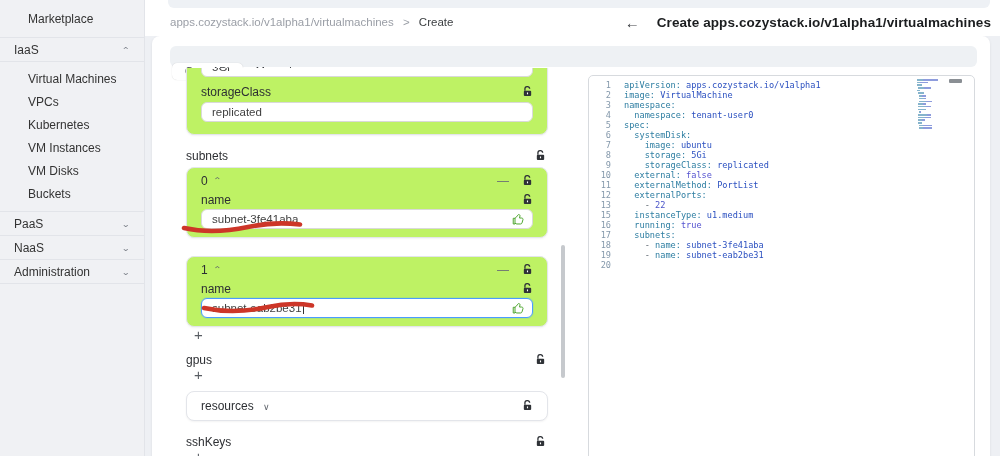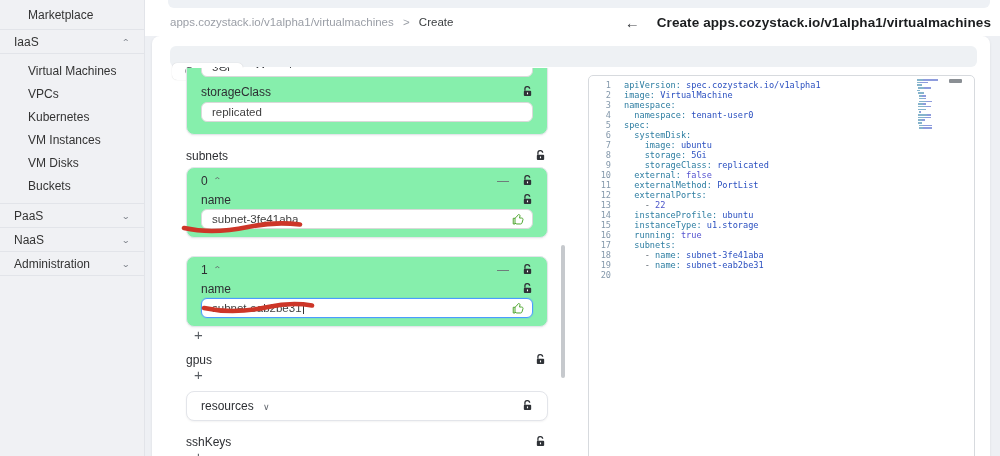--- a/index.html
+++ b/index.html
@@ -4,21 +4,21 @@
 <style>
   * { box-sizing: border-box; margin: 0; padding: 0; }
   html,body { width:1000px; height:456px; overflow:hidden; }
   body { font-family:"Liberation Sans", sans-serif; background:#fff; }
   .app { position:relative; width:1000px; height:456px; display:flex; overflow:hidden; background:#fff; }
 
   
   .sidebar { width:145px; height:100%; background:#f0f1f4; border-right:1px solid #e2e4e9; flex:0 0 145px; font-size:12px; color:#333; }
   .nav-row { display:flex; align-items:center; justify-content:space-between; height:23px; padding:0 14px; cursor:pointer; }
   .nav-row.group { height:24px; border-bottom:1px solid #e2e4e9; }
-  .nav-row.first { height:30px; border-bottom:1px solid #e2e4e9; }
+  .nav-row.first { height:38px; border-bottom:1px solid #e2e4e9; }
   .nav-row .lbl { white-space:nowrap; }
   .nav-row.sub { padding-left:28px; }
   .nav-row.first { padding-left:28px; }
   .subwrap { padding:5px 0 6px 0; border-bottom:1px solid #e2e4e9; }
   .chev { font-size:9px; color:#7a7f87; transform:scale(1.2,0.9); }
 
   
   .main { position:relative; flex:1; background:#fff; }
   .top-strip { position:absolute; top:0; left:23px; right:10px; height:8px; background:#eef1f5; border-radius:0 0 6px 6px; }
   .header-row { position:absolute; top:8px; left:0; right:0; height:28px; display:flex; align-items:center; }
@@ -32,21 +32,21 @@
   .page-body { position:absolute; top:36px; left:0; right:0; bottom:0; background:#eef0f4; padding:0 10px 0 7px; overflow:hidden; }
   .card { position:relative; width:100%; height:440px; background:#fff; border-radius:8px; box-shadow:0 1px 3px rgba(0,0,0,.08); overflow:hidden; }
 
   
   .tabstrip { position:absolute; top:10px; left:18px; right:13px; height:21px; background:#eef1f4; border-radius:6px; display:flex; align-items:center; padding:0 2px; }
   .tab { font-size:11px; color:#3c4045; padding:0 13px; height:17px; line-height:17px; cursor:pointer; border-radius:5px;margin-top:29px; }
   .tab.active { background:#fff; box-shadow:0 0 1px rgba(0,0,0,.2); }
 
   
   .form-viewport { position:absolute; top:32px; left:18px; width:402px; height:408px; overflow:hidden; }
-  .fcard { background:#86efac; border:1px solid #e3e5ea; border-radius:8px; box-shadow:0 1px 2px rgba(0,0,0,.05); margin:0 24px 0 16px; padding:6px 14px 8px 14px; }
+  .fcard { background:#bef264; border:1px solid #e3e5ea; border-radius:8px; box-shadow:0 1px 2px rgba(0,0,0,.05); margin:0 24px 0 16px; padding:6px 14px 8px 14px; }
   .fcard.partial { margin-top:-36px; padding-top:0; padding-bottom:12px; }
   .f-input { position:relative; height:20px; border:1px solid #d9d9d9; border-radius:6px; background:#fff; font-size:11.5px; color:#3f3f3f; line-height:18px; padding:0 26px 0 10px; white-space:nowrap; overflow:hidden; }
   .f-input.focused { border:1px solid #4b9bff; box-shadow:0 0 0 1px rgba(75,155,255,.15); }
   .caret { display:inline-block; width:1px; height:11px; background:#333; vertical-align:-2px; margin-left:1px; }
   .thumb { position:absolute; right:7px; top:3px; cursor:pointer; }
   .label-row { display:flex; align-items:center; justify-content:space-between; font-size:12px; color:#2d2f33; }
   .outer-label { margin:14px 26px 0 16px; }
   .mt2{margin-top:2px} .mt3{margin-top:3px} .mt4{margin-top:4px} .mt6{margin-top:6px} .mt8{margin-top:8px}
   .idx-row { display:flex; align-items:center; font-size:12px; color:#2d2f33; height:13px; }
   .idx-chev { font-size:8px; color:#5f646b; margin-left:6px; transform:scale(1.3,1); }
@@ -260,21 +260,21 @@
           <div class="plus-btn mt4">+</div>
 
         </div>
 
         <div class="form-scrollbar"></div>
 
         <div class="editor">
           <div class="code-area" id="code-area">
               <div class="cl">
                 <span class="num">1</span>
-                <span class="code"><span class="tk-k">apiVersion:</span><span class="tk-v"> spec.cozystack.io/v1alpha1</span></span>
+                <span class="code"><span class="tk-k">apiVersion:</span><span class="tk-v"> apps.cozystack.io/v1alpha1</span></span>
               </div>
               <div class="cl">
                 <span class="num">2</span>
                 <span class="code"><span class="tk-k">image:</span><span class="tk-v"> VirtualMachine</span></span>
               </div>
               <div class="cl">
                 <span class="num">3</span>
                 <span class="code"><span class="tk-k">namespace:</span></span>
               </div>
               <div class="cl">
@@ -311,26 +311,22 @@
               </div>
               <div class="cl">
                 <span class="num">12</span>
                 <span class="code"><span class="tk-k">  externalPorts:</span></span>
               </div>
               <div class="cl">
                 <span class="num">13</span>
                 <span class="code"><span class="tk-p">    - </span><span class="tk-n">22</span></span>
               </div>
               <div class="cl">
-                <span class="num">14</span>
-                <span class="code"><span class="tk-k">  instanceProfile:</span><span class="tk-v"> ubuntu</span></span>
-              </div>
-              <div class="cl">
                 <span class="num">15</span>
-                <span class="code"><span class="tk-k">  instanceType:</span><span class="tk-v"> u1.storage</span></span>
+                <span class="code"><span class="tk-k">  instanceType:</span><span class="tk-v"> u1.medium</span></span>
               </div>
               <div class="cl">
                 <span class="num">16</span>
                 <span class="code"><span class="tk-k">  running:</span><span class="tk-b"> true</span></span>
               </div>
               <div class="cl">
                 <span class="num">17</span>
                 <span class="code"><span class="tk-k">  subnets:</span></span>
               </div>
               <div class="cl">

